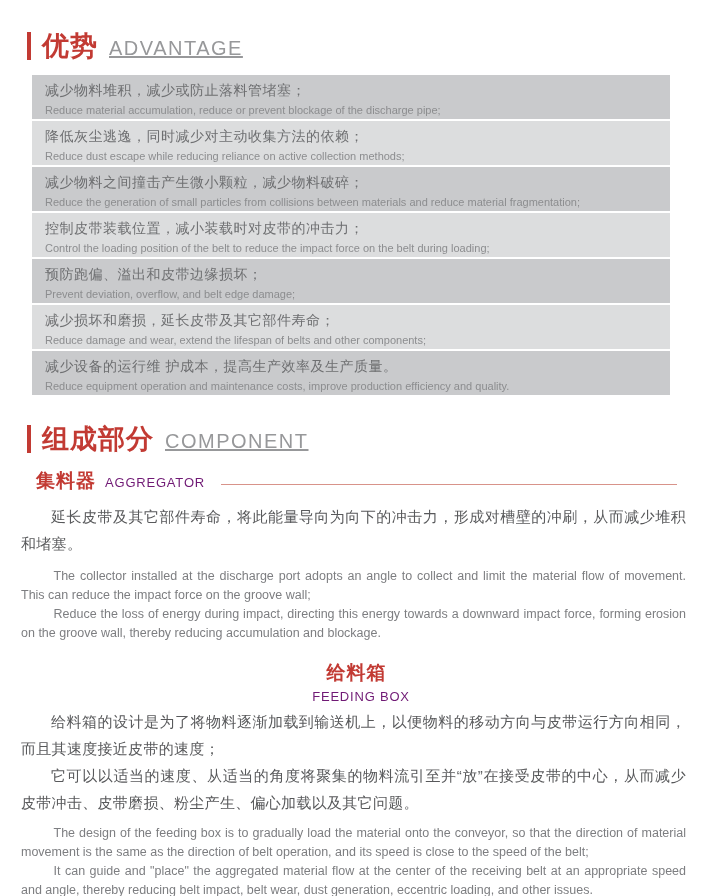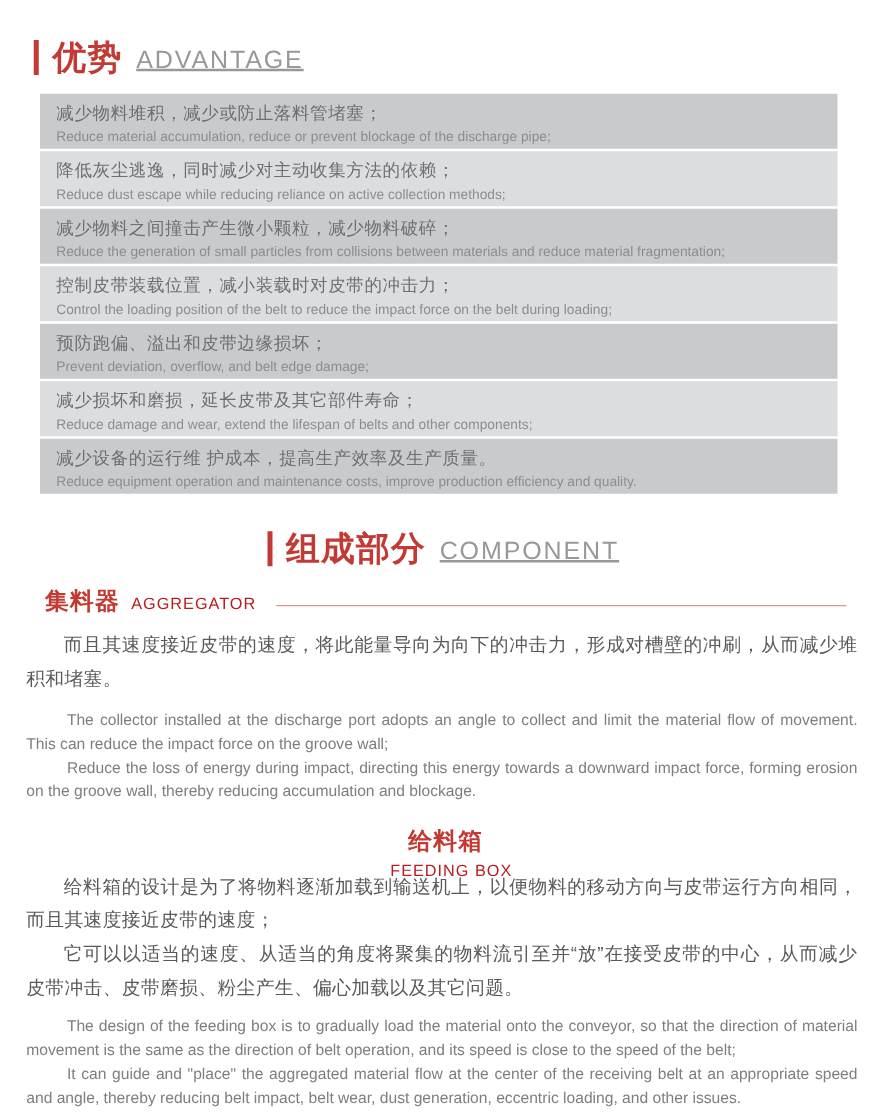--- a/index.html
+++ b/index.html
@@ -11,21 +11,21 @@
     position:relative;
   }
   .page { width:712px; height:896px; background:#ffffff; }
 
   
   .section-header {
     display:flex; align-items:center;
     margin-left:27px; margin-right:30px;
   }
   .section-header.first { padding-top:30px; }
-  .section-header.second { margin-top:28px;justify-content:center; }
+  .section-header.second { margin-top:28px; }
   .red-bar {
     width:4px; height:28px; background:#c23a33;
     margin-right:11px; flex:0 0 auto;
   }
   .title-cn {
     font-size:27px; font-weight:600; color:#c23a33;
     line-height:32px; letter-spacing:1px;
   }
   .title-en {
     font-size:20px; font-weight:300; color:#97989a;
@@ -44,21 +44,21 @@
   .adv-en { font-size:11px; color:#8c8d8f; margin-top:4px; }
 
   
   .sub-header {
     display:flex; align-items:center;
     margin:14px 35px 0 36px; height:24px;
   }
   .sub-header.second { margin-top:17px;flex-direction:column; }
   .sub-cn { font-size:19px; font-weight:700; color:#c23a33; letter-spacing:1px; }
   .sub-en {
-    font-size:13px; font-weight:300; color:#b91c1c;
+    font-size:13px; font-weight:300; color:#701a75;
     margin-left:9px; letter-spacing:0.8px; padding-top:3px;
   }
   .sub-line {
     flex:1 1 auto; height:1px; background:#d8938a;
     margin-left:16px; margin-top:6px;
   }
 
   
   .para-block-cn { margin:10px 26px 0 21px; }
   .para-block-cn p {
@@ -118,33 +118,33 @@
     <span class="title-cn">组成部分</span>
     <span class="title-en">COMPONENT</span>
   </div>
 
   <div class="sub-header">
     <span class="sub-cn">集料器</span>
     <span class="sub-en">AGGREGATOR</span>
     <span class="sub-line"></span>
   </div>
   <div class="para-block-cn">
-    <p>而且其速度接近皮带的速度，将此能量导向为向下的冲击力，形成对槽壁的冲刷，从而减少堆积和堵塞。</p>
+    <p>延长皮带及其它部件寿命，将此能量导向为向下的冲击力，形成对槽壁的冲刷，从而减少堆积和堵塞。</p>
   </div>
   <div class="para-block-en">
     <p>The collector installed at the discharge port adopts an angle to collect and limit the material flow of movement. This can reduce the impact force on the groove wall;</p>
     <p>Reduce the loss of energy during impact, directing this energy towards a downward impact force, forming erosion on the groove wall, thereby reducing accumulation and blockage.</p>
   </div>
 
   <div class="sub-header second">
     <span class="sub-cn">给料箱</span>
     <span class="sub-en">FEEDING BOX</span>
     <span class="sub-line"></span>
   </div>
-  <div class="para-block-cn" style="margin-top:12px;">
+  <div class="para-block-cn" style="margin-top:24px;">
     <p>给料箱的设计是为了将物料逐渐加载到输送机上，以便物料的移动方向与皮带运行方向相同，而且其速度接近皮带的速度；</p>
     <p>它可以以适当的速度、从适当的角度将聚集的物料流引至并“放”在接受皮带的中心，从而减少皮带冲击、皮带磨损、粉尘产生、偏心加载以及其它问题。</p>
   </div>
   <div class="para-block-en" style="margin-top:8px;">
     <p>The design of the feeding box is to gradually load the material onto the conveyor, so that the direction of material movement is the same as the direction of belt operation, and its speed is close to the speed of the belt;</p>
     <p>It can guide and "place" the aggregated material flow at the center of the receiving belt at an appropriate speed and angle, thereby reducing belt impact, belt wear, dust generation, eccentric loading, and other issues.</p>
   </div>
 
 </div>
 

